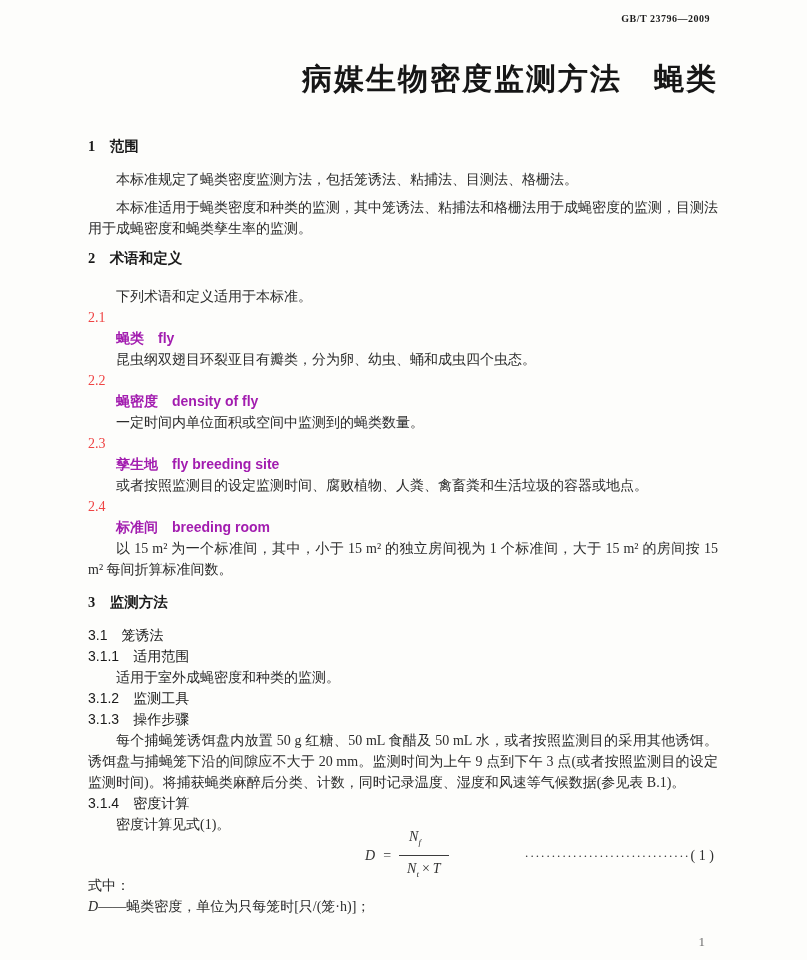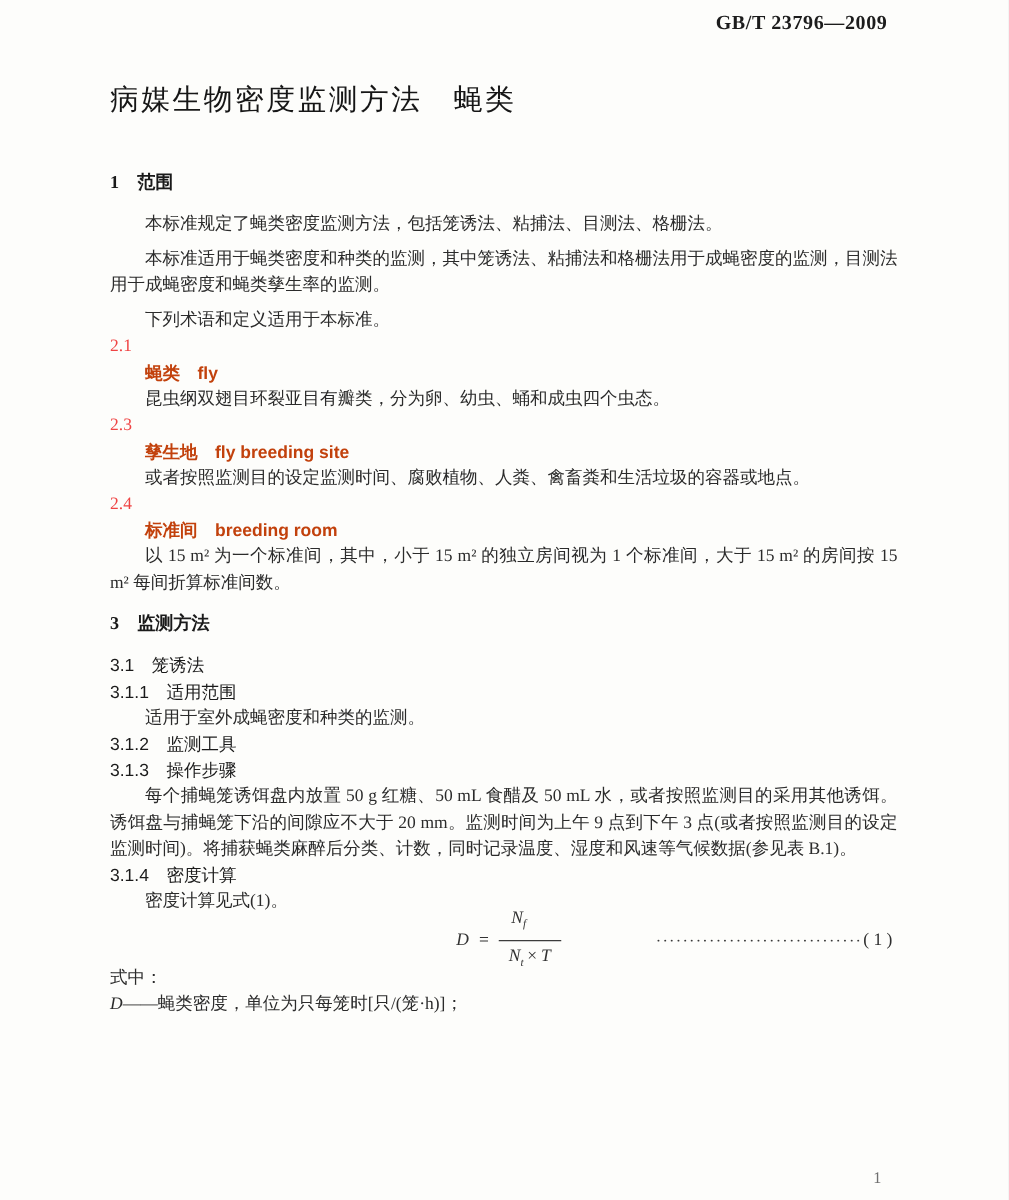--- a/index.html
+++ b/index.html
@@ -15,30 +15,30 @@
     font-size: 14px;
     line-height: 21px;
   }
   .content { padding: 0 89px 0 88px; }
   .doc-number {
     position: absolute;
     top: 8px;
     right: 97px;
     font-family: "Liberation Serif", "DejaVu Serif", serif;
     font-weight: bold;
-    font-size: 16px;
+    font-size: 10px;
     letter-spacing: 0.5px;
     color: #1c1c1c;
   }
   .doc-title {
     margin-top: 64px;
-    text-align: left;
+    text-align: right;
     font-family: "Liberation Sans", "DejaVu Sans", sans-serif;
-    font-weight: normal;
-    font-size: 23px;
+    font-weight: bold;
+    font-size: 30px;
     line-height: 30px;
     letter-spacing: 2px;
     color: #161616;
   }
   .h-main {
     font-family: Liberation Serif, serif;
     font-weight: bold;
     font-size: 14.5px;
     color: #1a1a1a;
   }
@@ -52,21 +52,21 @@
   .para {
     text-indent: 2em;
     text-align: justify;
     color: #2b2b2b;
   }
   .term-num { color: #ef4444; }
   .term-title {
     margin-left: 2em;
     font-family: "Liberation Sans", "DejaVu Sans", sans-serif;
     font-weight: bold;
-    color: #c2410c;
+    color: #a21caf;
   }
   .formula-row {
     height: 40px;
     display: flex;
     align-items: center;
     padding-left: 277px;
     color: #333;
   }
   .f-var { font-style: italic; font-family: "Liberation Serif", "DejaVu Serif", serif; }
   .f-eq { margin: 0 8px; }
@@ -107,26 +107,32 @@
   <div class="doc-number">GB/T 23796—2009</div>
 
   <div class="content">
 
     <div class="doc-title">病媒生物密度监测方法　蝇类</div>
 
     <div class="h-main mt-sec">1　范围</div>
     <div class="para" style="margin-top:12px">本标准规定了蝇类密度监测方法，包括笼诱法、粘捕法、目测法、格栅法。</div>
     <div class="para" style="margin-top:7px">本标准适用于蝇类密度和种类的监测，其中笼诱法、粘捕法和格栅法用于成蝇密度的监测，目测法用于成蝇密度和蝇类孳生率的监测。</div>
 
-    <div class="para" style="margin-top:7px">下列术语和定义适用于本标准。</div>
+    <div class="h-main" style="margin-top:9px">2　术语和定义</div>
+    <div class="para" style="margin-top:17px">下列术语和定义适用于本标准。</div>
 
     <div>
       <div class="term-num">2.1</div>
       <div class="term-title">蝇类　fly</div>
       <div class="para">昆虫纲双翅目环裂亚目有瓣类，分为卵、幼虫、蛹和成虫四个虫态。</div>
+    </div>
+    <div>
+      <div class="term-num">2.2</div>
+      <div class="term-title">蝇密度　density of fly</div>
+      <div class="para">一定时间内单位面积或空间中监测到的蝇类数量。</div>
     </div>
     <div>
       <div class="term-num">2.3</div>
       <div class="term-title">孳生地　fly breeding site</div>
       <div class="para">或者按照监测目的设定监测时间、腐败植物、人粪、禽畜粪和生活垃圾的容器或地点。</div>
     </div>
     <div>
       <div class="term-num">2.4</div>
       <div class="term-title">标准间　breeding room</div>
       <div class="para">以 15 m² 为一个标准间，其中，小于 15 m² 的独立房间视为 1 个标准间，大于 15 m² 的房间按 15 m² 每间折算标准间数。</div>

